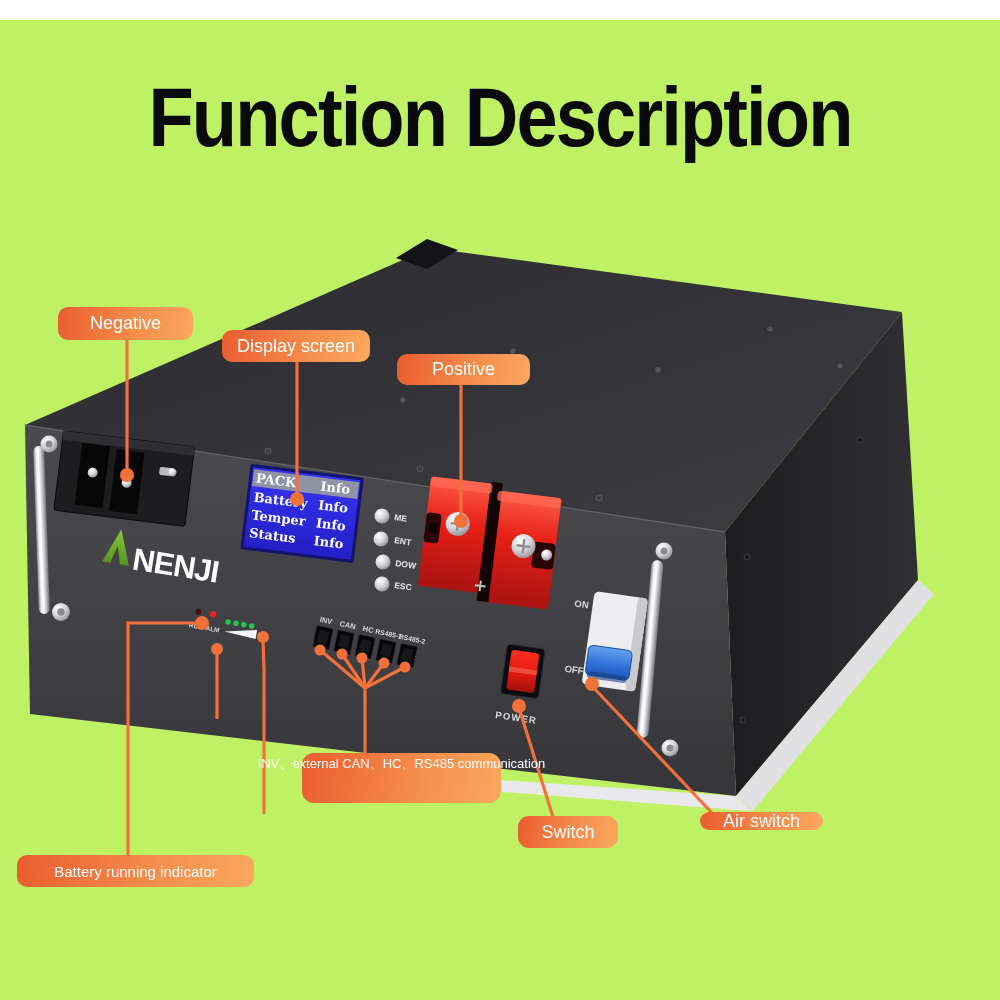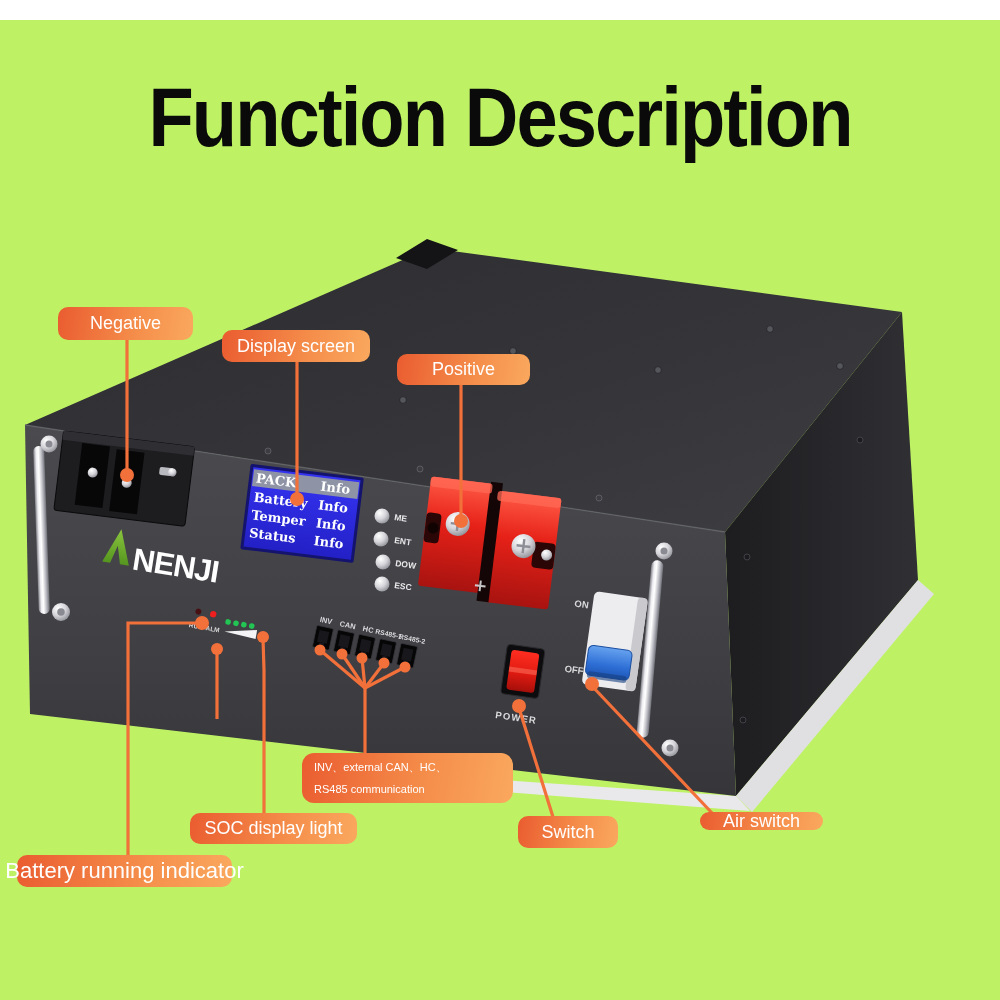--- a/index.html
+++ b/index.html
@@ -6,22 +6,22 @@
   #stage{position:relative;width:1000px;height:1000px;background:#bef264;overflow:hidden;
          font-family:"Liberation Sans","DejaVu Sans",sans-serif;margin-top:20px;}
   #title{position:absolute;top:48px;left:0;width:1000px;text-align:center;
          font-size:78px;font-weight:bold;letter-spacing:-2px;color:#0a0a0a;
          transform:scale(0.95,1.08);transform-origin:center top;white-space:nowrap;}
   svg{position:absolute;left:0;top:0;}
   .pill{position:absolute;display:flex;align-items:center;justify-content:center;
         background:linear-gradient(100deg,#ea5c30 0%,#f58f4b 60%,#faa85e 100%);
         color:#ffffff;font-weight:normal;font-size:18px;border-radius:10px;
         white-space:nowrap;z-index:5;}
-  .pill.multiline{flex-direction:column;align-items:flex-start;justify-content:center;
-        padding-left:12px;font-size:11px;line-height:22px;border-radius:12px;}
+  .pill.multiline{flex-direction:row;align-items:flex-start;justify-content:center;
+        font-size:13px;line-height:22px;border-radius:12px;}
   .svgtxt{font-family:"Liberation Sans","DejaVu Sans",sans-serif;font-weight:bold;}
   .scrtxt{font-family:"DejaVu Serif","Liberation Serif",serif;font-weight:bold;}
 </style>
 </head>
 <body>
 
 <div id="stage">
 
   <div id="title">Function Description</div>
 
@@ -274,21 +274,20 @@
   <div class="pill" style="left:222px;top:310px;width:148px;height:32px;">Display screen</div>
 
   <div class="pill" style="left:397px;top:334px;width:133px;height:31px;">Positive</div>
 
 
   <div class="pill multiline" style="left:302px;top:733px;width:199px;height:50px;">
     <span>INV、external CAN、HC、</span>
     <span>RS485 communication</span>
   </div>
 
-  <div class="pill" style="left:190px;top:793px;width:167px;height:31px;">SOC display light</div>
-
-  <div class="pill" style="left:17px;top:835px;width:215px;height:32px;font-size:22px;">Battery running indicator</div>
-
-  <div class="pill" style="left:518px;top:796px;width:100px;height:32px;">Switch</div>
+
+  <div class="pill" style="left:17px;top:835px;width:237px;height:32px;font-size:15px;">Battery running indicator</div>
+
+  <div class="pill" style="left:518px;top:796px;width:100px;height:32px;border-radius:11px;">Switch</div>
 
   <div class="pill" style="left:700px;top:792px;width:123px;height:18px;">Air switch</div>
 
 </div>
 
 </body></html>

